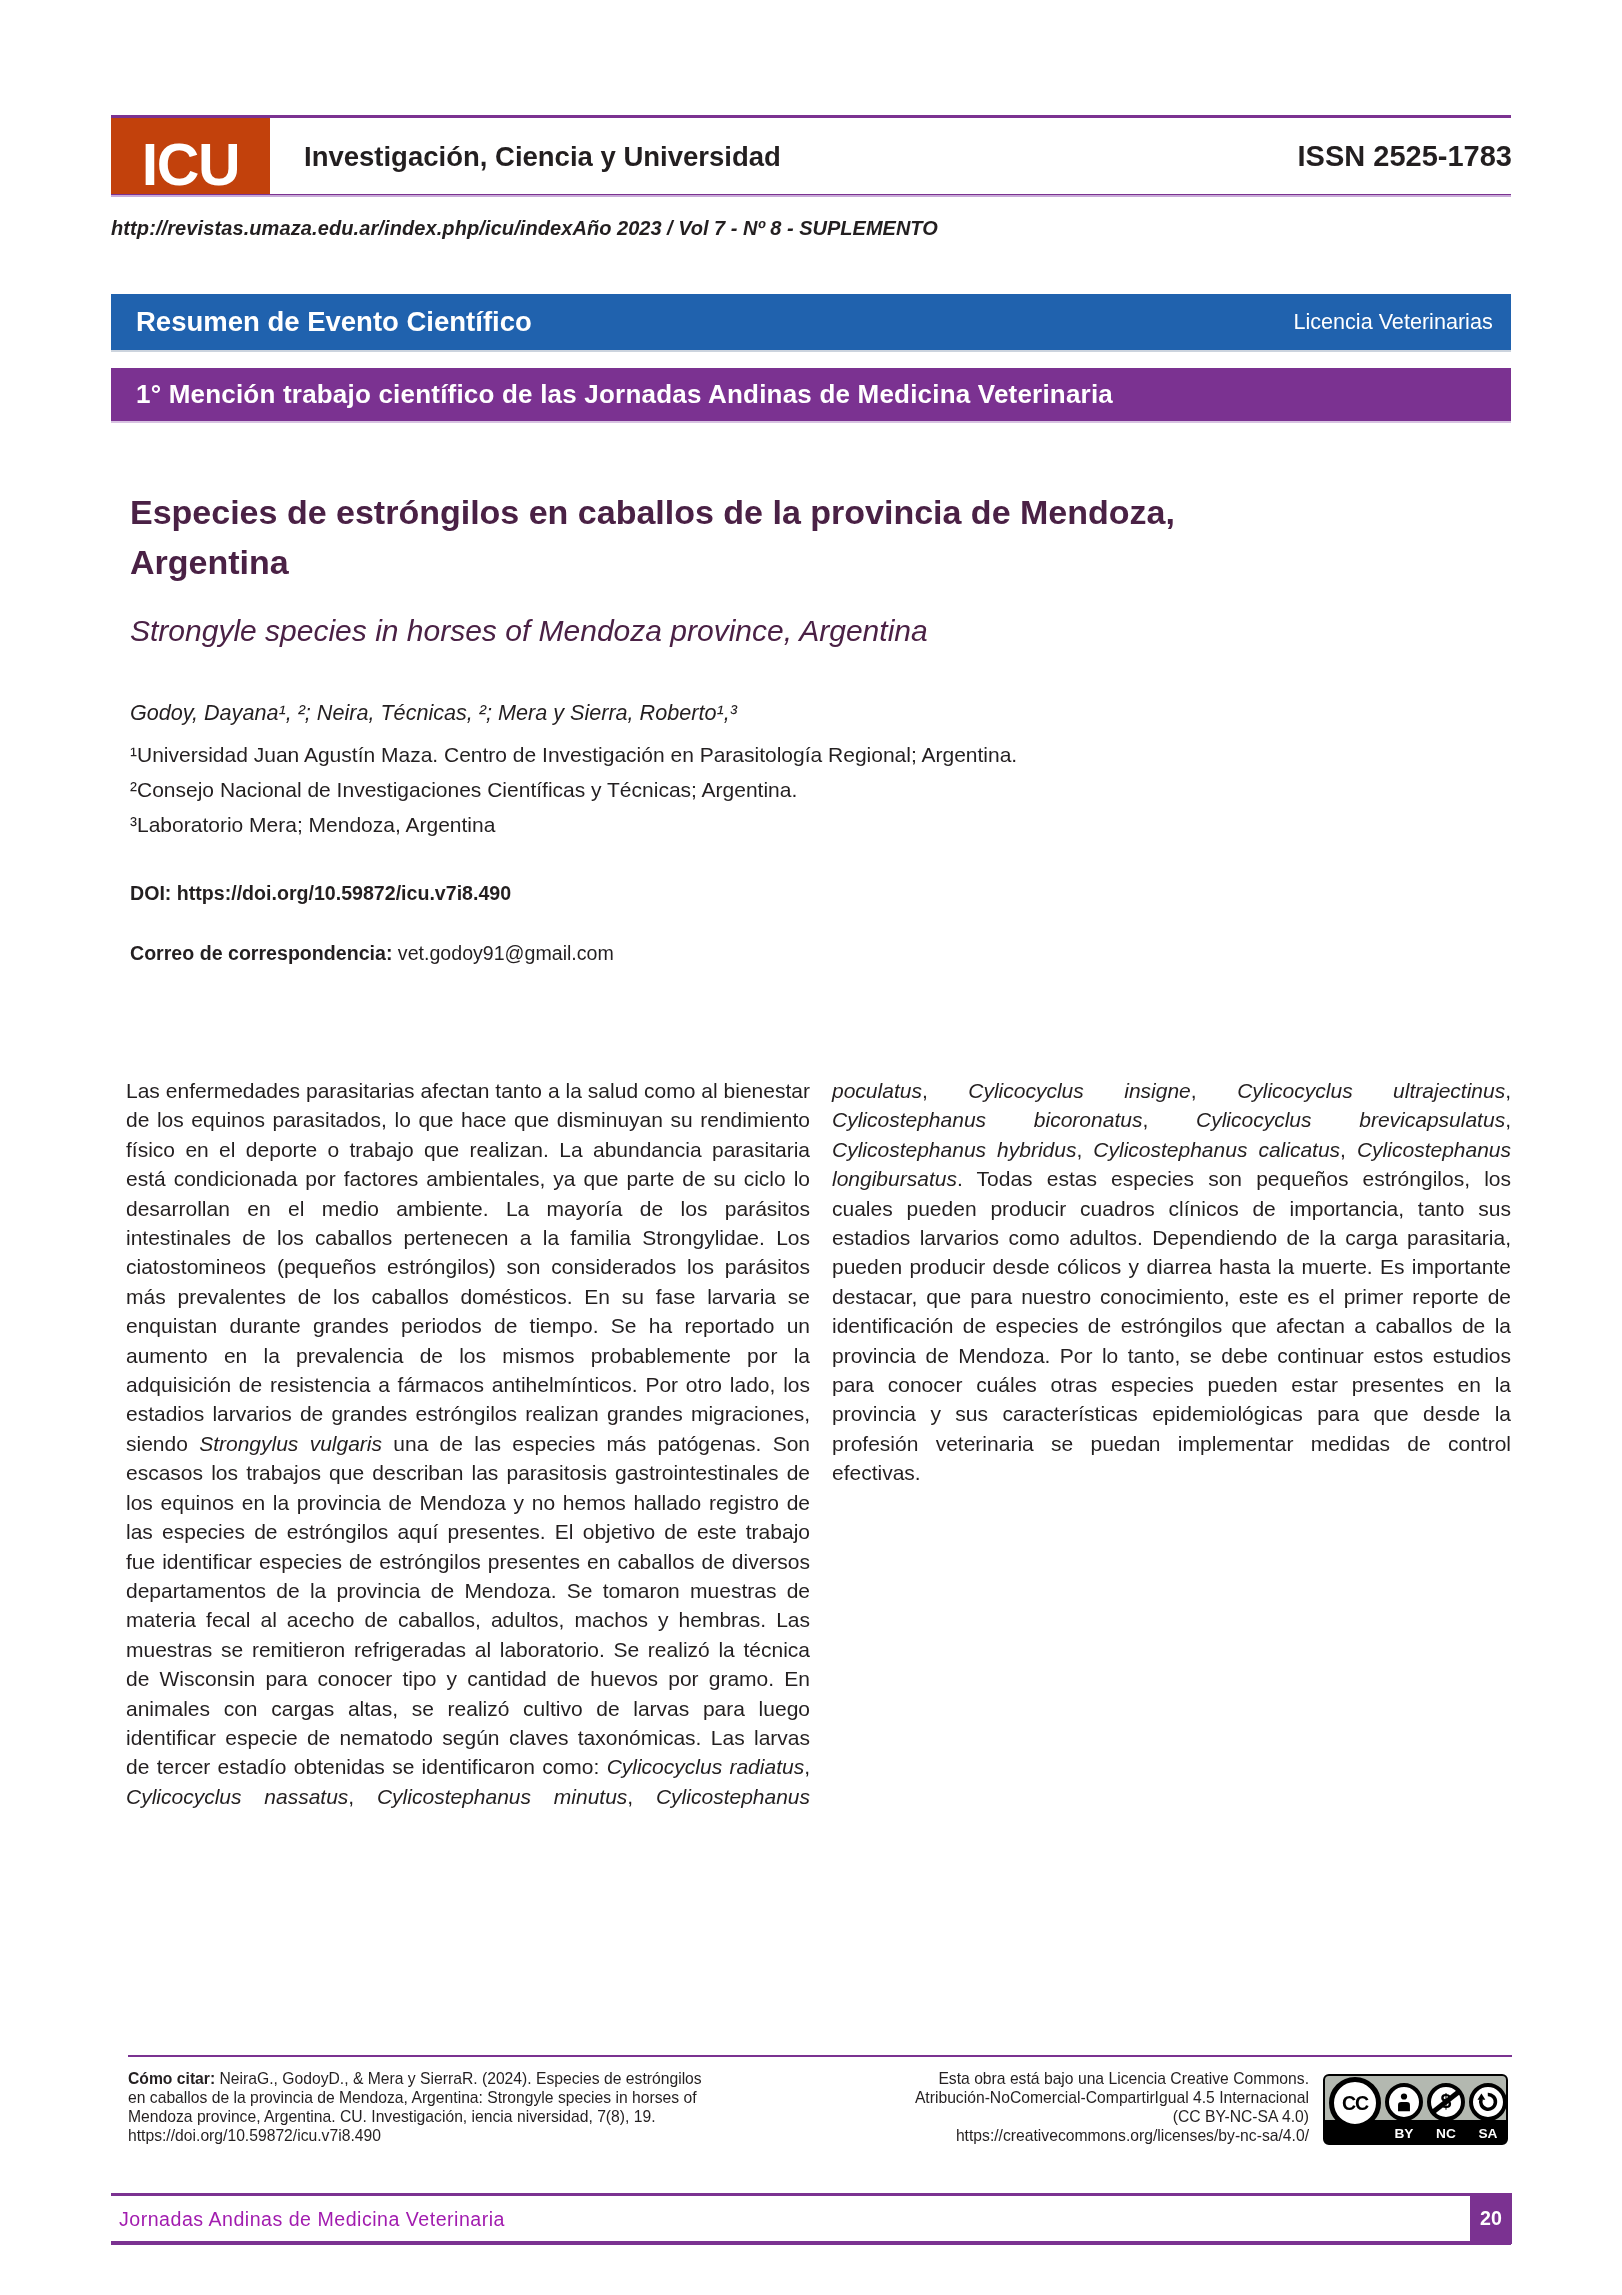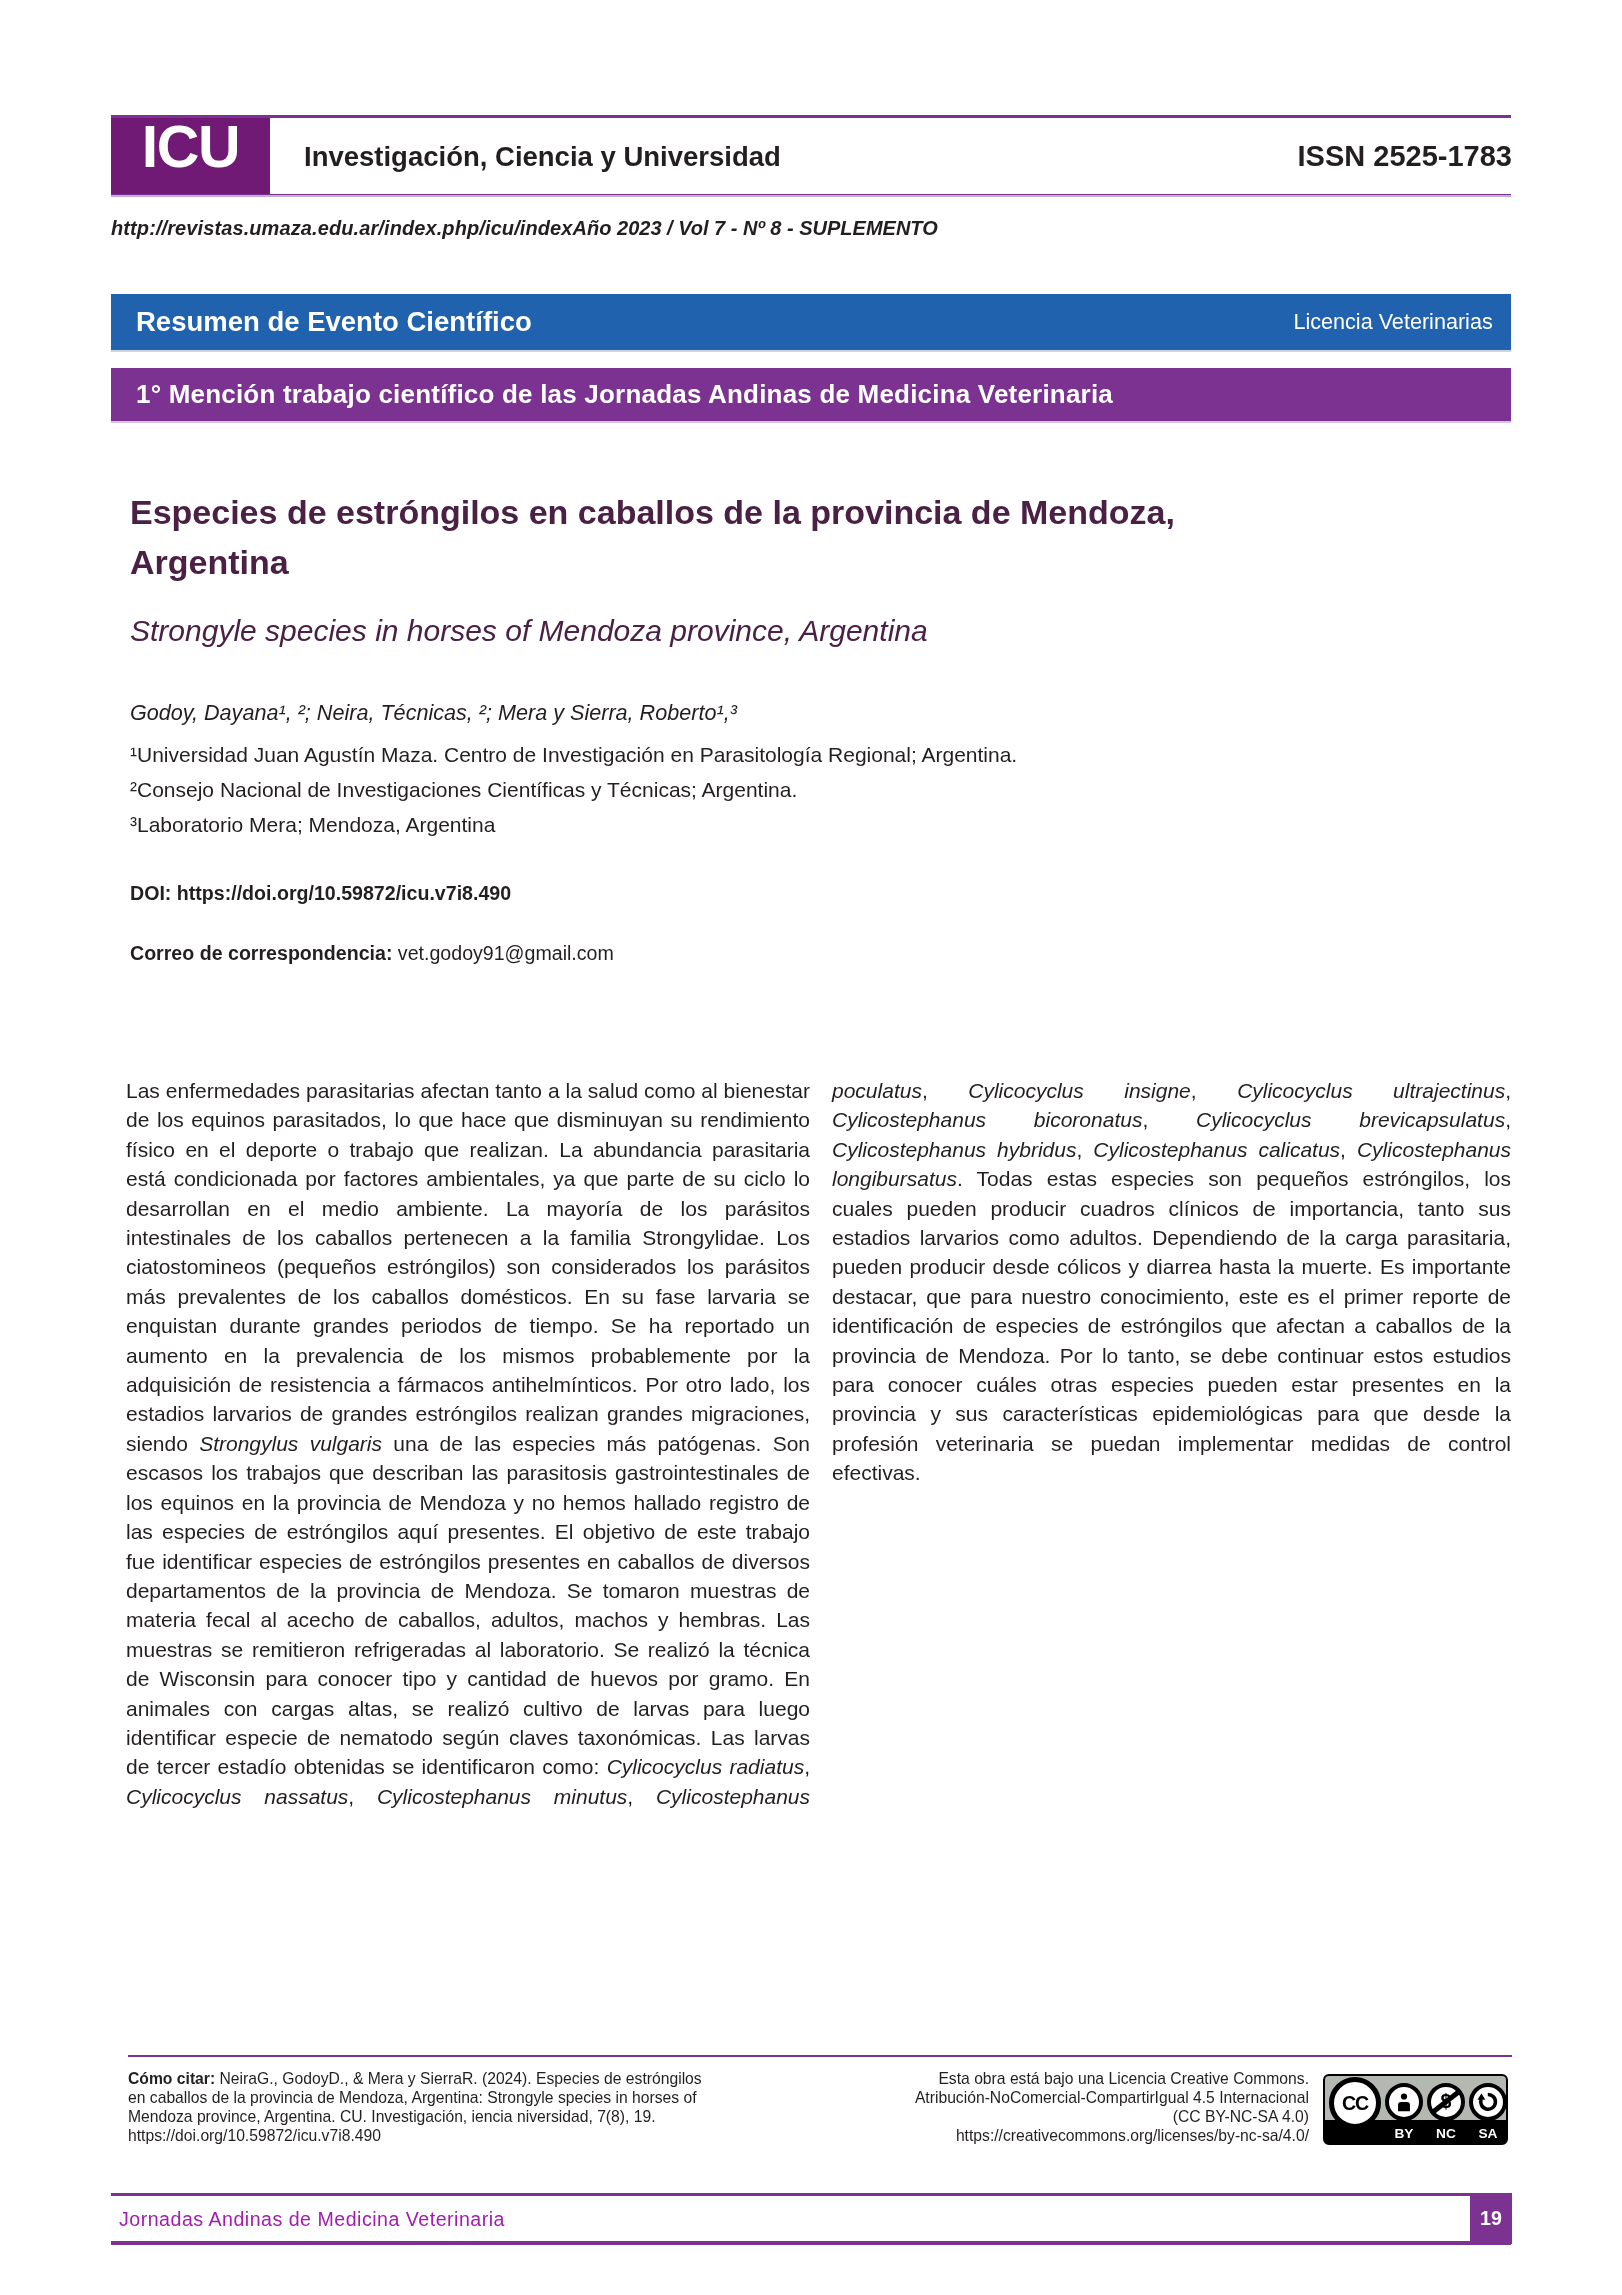--- a/index.html
+++ b/index.html
@@ -4,22 +4,22 @@
 <style>
   html,body{margin:0;padding:0;background:#888;}
   *{box-sizing:border-box;}
   .page{
     position:relative;width:1623px;height:2295px;background:#ffffff;
     font-family:"Liberation Sans","DejaVu Sans",sans-serif;color:#231f20;overflow:hidden;
   }
   .abs{position:absolute;}
   
   .rule-top{left:111px;top:115px;width:1400px;height:2.6px;background:#7b3291;}
-  .logo-box{left:111px;top:118px;width:159px;height:77px;background:#701a75;
-    display:flex;align-items:flex-start;justify-content:center;}
+  .logo-box{left:111px;top:118px;width:159px;height:77px;background:#c2410c;
+    display:flex;align-items:flex-end;justify-content:center;}
   .logo-text{color:#fff;font-size:59px;font-weight:700;letter-spacing:-1.3px;line-height:1;}
   .journal-name{left:304px;top:118px;height:77px;display:flex;align-items:center;
     font-size:27.5px;font-weight:700;}
   .issn{right:111px;top:118px;height:77px;display:flex;align-items:center;
     font-size:29px;font-weight:700;}
   .rule-mid{left:111px;top:194px;width:1400px;height:2.6px;background:#7b3291;
     border-bottom:2px solid #c9abd8;}
   .url-row{left:111px;top:213px;width:1400px;height:30px;display:flex;
     justify-content:flex-start;align-items:center;font-style:italic;}
   .journal-url{font-size:20px;font-weight:600;letter-spacing:0.1px;}
@@ -167,17 +167,17 @@
     </div>
     <span class="cc-label lab-by">BY</span>
     <span class="cc-label lab-nc">NC</span>
     <span class="cc-label lab-sa">SA</span>
   </div>
 
   <div class="abs bot-rule-top"></div>
   <div class="abs bot-rule-bottom"></div>
   <div class="abs bot-text">Jornadas Andinas de Medicina Veterinaria</div>
   <div class="abs page-num-box">
-    <span>19</span>
+    <span>20</span>
   </div>
 
 </div>
 
 
 </body></html>

